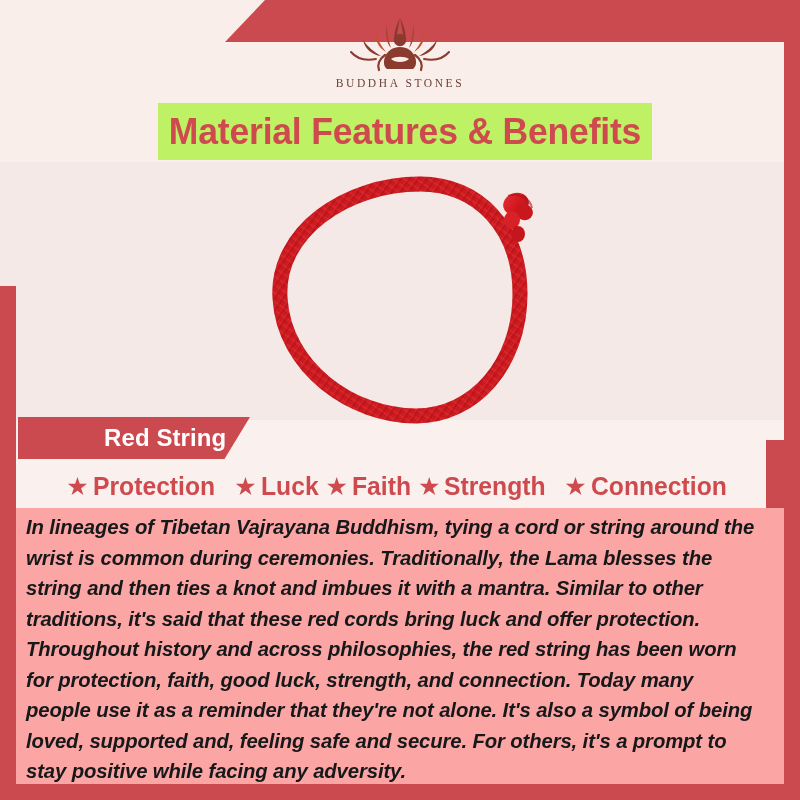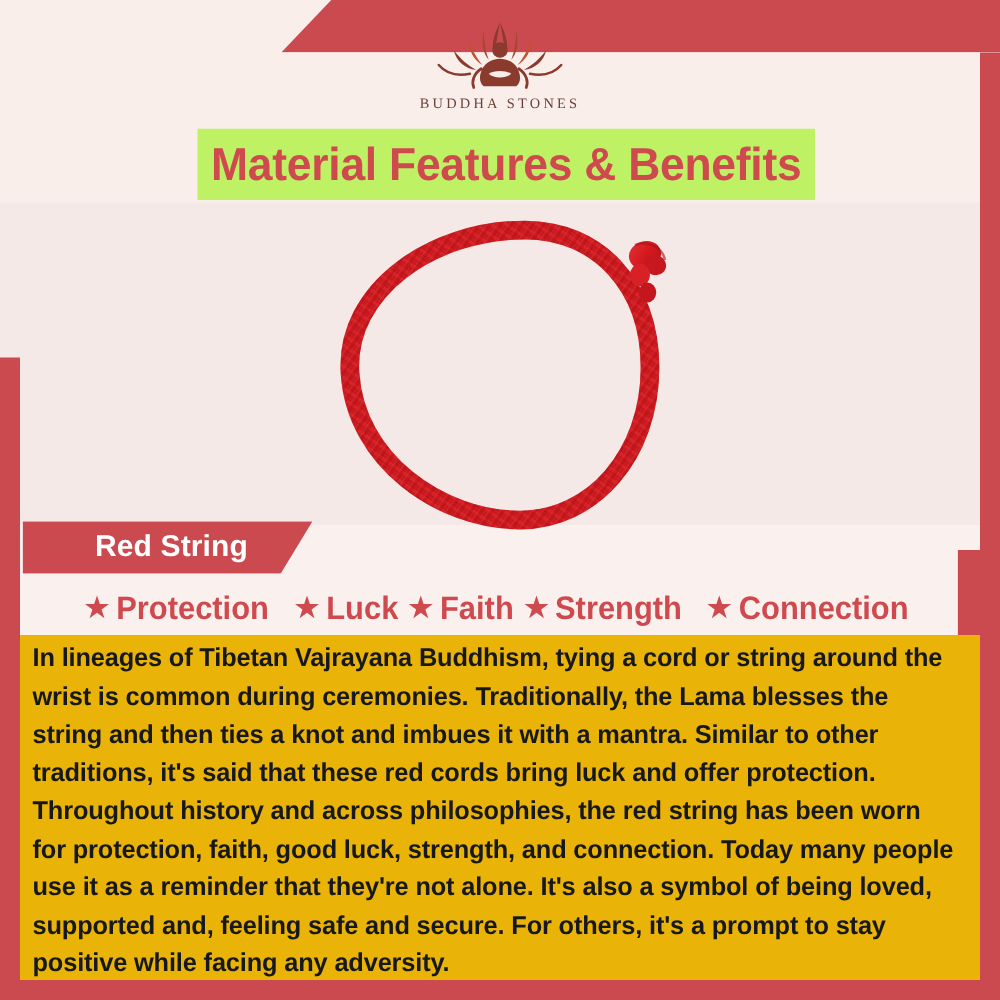--- a/index.html
+++ b/index.html
@@ -59,40 +59,41 @@
   .bracelet svg{display:block;width:100%;height:100%;}
 
   
   .ribbon{
     position:absolute;left:18px;top:417px;width:232px;height:42px;
     background:#ca4a50;
     clip-path:polygon(0 0,100% 0,89% 100%,0 100%);
     display:flex;align-items:center;
   }
   .ribbon-text{
-    color:#ffffff;font-size:24px;font-weight:700;margin-left:58px;
+    color:#ffffff;font-size:24px;font-weight:700;margin-left:86px;
     letter-spacing:.1px;white-space:nowrap;text-align:center;
   }
 
   
   .features{
     position:absolute;left:16px;top:466px;width:768px;height:40px;
     display:flex;align-items:center;justify-content:center;
     color:#cf4a4e;font-size:26px;font-weight:700;white-space:nowrap;
   }
   .feature{display:inline-flex;align-items:center;}
   .feature .star{font-size:25px;line-height:1;margin-right:4px;}
   .feature .flabel{transform:scaleX(.95);transform-origin:left center;}
   .gap-wide{width:13px;}
   .gap-narrow{width:4px;}
 
   
   .textbox{
     position:absolute;left:16px;top:508px;width:768px;height:276px;
-    background:#eab308;
+    background:#fca5a5;
+    font-style:italic;
   }
   .body-copy{
     position:absolute;left:10px;top:4px;width:748px;
     font-size:20.6px;line-height:30.5px;font-weight:700;color:#16181a;
     letter-spacing:-.12px;text-align:left;
     transform:scaleX(.985);transform-origin:left top;
   }
 </style>
 </head>
 <body>

